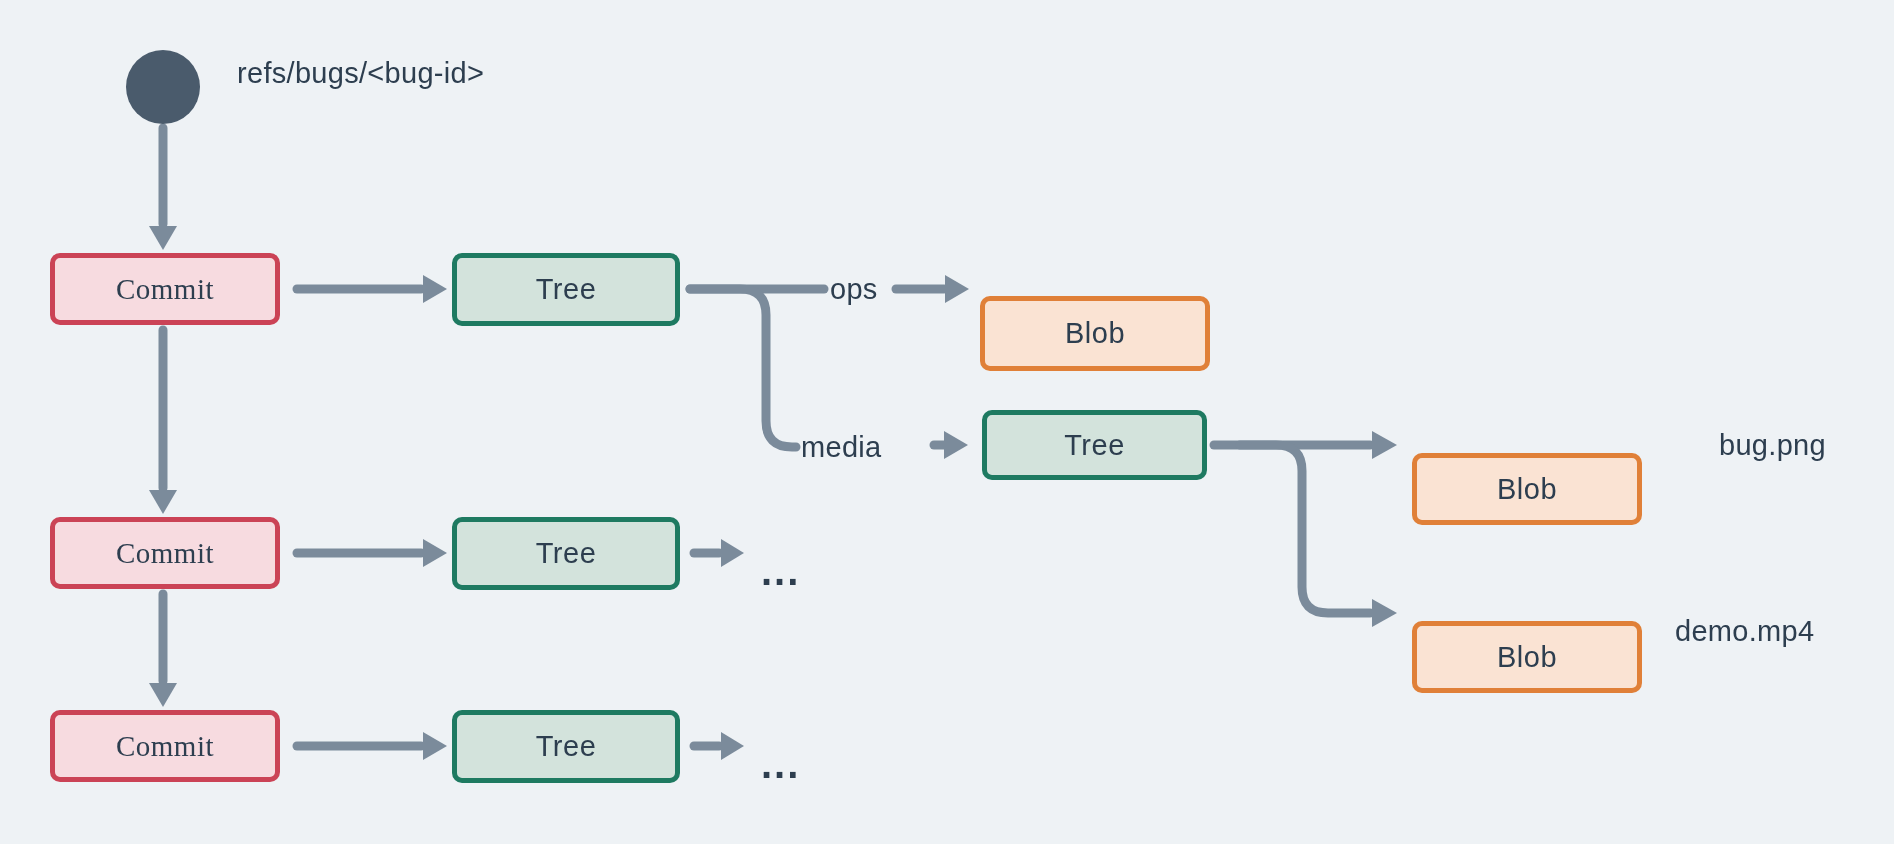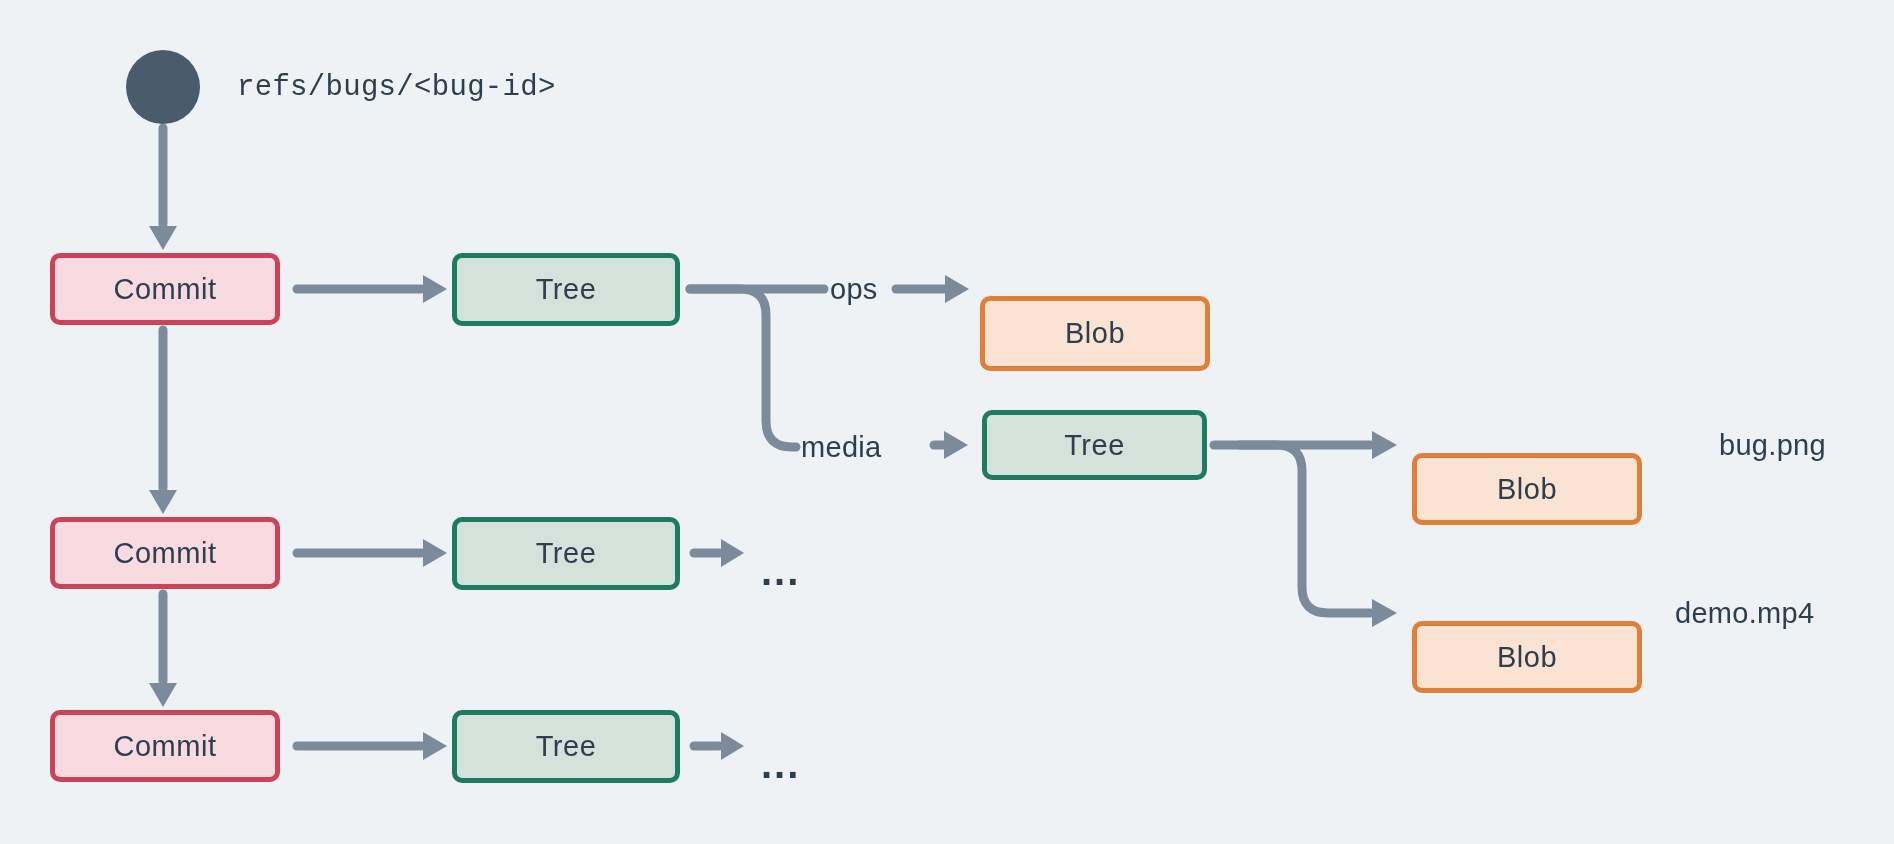--- a/index.html
+++ b/index.html
@@ -4,45 +4,45 @@
 <style>
   html,body{margin:0;padding:0;}
   body{font-family:"Liberation Sans","DejaVu Sans",sans-serif;background:var(--background,#eef2f5);}
   .canvas{position:relative;width:1894px;height:844px;background:var(--background,#eef2f5);overflow:hidden;}
   .connector-layer{position:absolute;left:0;top:0;width:1894px;height:844px;}
   .connector-layer path.line{stroke:var(--connector,#7b8b9b);stroke-width:9;fill:none;stroke-linecap:round;stroke-linejoin:round;}
   .connector-layer path.head{fill:var(--connector,#7b8b9b);stroke:none;}
   .node{position:absolute;display:flex;align-items:center;justify-content:center;
         box-sizing:border-box;border-radius:10px;border:5px solid;color:var(--text,#2d3e4f);
         font-size:29px;letter-spacing:0.5px;}
-  .commit{background:var(--commit-fill,#f7dbe0);border-color:var(--commit-border,#cb4356);}
+  .commit{background:var(--commit-fill,#f7dbe0);border-color:var(--commit-border,#cb4356);font-family:Liberation Serif, serif;}
   .tree{background:var(--tree-fill,#d3e3dc);border-color:var(--tree-border,#1e7a61);text-align:center;}
   .blob{background:var(--blob-fill,#fae3d3);border-color:var(--blob-border,#e08038);margin-top:44px;}
   .ref-circle{position:absolute;left:126px;top:50px;width:74px;height:74px;border-radius:50%;
               background:var(--ref-circle,#4a5b6c);}
   .lbl{position:absolute;color:var(--text,#2d3e4f);font-size:29px;white-space:nowrap;
        display:flex;align-items:center;height:34px;letter-spacing:0.3px;}
   .ellipsis{position:absolute;color:var(--text,#2d3e4f);font-size:40px;font-weight:700;
             letter-spacing:2px;line-height:30px;height:32px;overflow:hidden;}
   
   .commit-1{left:50px;top:253px;width:230px;height:72px;}
   .tree-1{left:452px;top:253px;width:228px;height:73px;}
   .blob-ops{left:980px;top:252px;width:230px;height:75px;}
   .tree-media{left:982px;top:410px;width:225px;height:70px;}
   .blob-bug{left:1412px;top:409px;width:230px;height:72px;}
   .blob-demo{left:1412px;top:577px;width:230px;height:72px;}
   .commit-2{left:50px;top:517px;width:230px;height:72px;}
   .tree-2{left:452px;top:517px;width:228px;height:73px;}
   .commit-3{left:50px;top:710px;width:230px;height:72px;}
   .tree-3{left:452px;top:710px;width:228px;height:73px;}
-  .ref-label{left:237px;top:70px;font-family:Liberation Mono, monospace;}
+  .ref-label{left:237px;top:56px;}
   .ops-label{left:830px;top:272px;text-align:right;}
   .media-label{left:801px;top:430px;text-align:center;}
   .bug-label{left:1719px;top:428px;}
-  .demo-label{left:1675px;top:596px;}
+  .demo-label{left:1675px;top:614px;}
   .ellipsis-1{left:761px;top:556px;}
   .ellipsis-2{left:761px;top:749px;}
 </style>
 </head>
 <body>
 
 <div class="canvas">
 
   <svg class="connector-layer" viewBox="0 0 1894 844" xmlns="http://www.w3.org/2000/svg">
 

